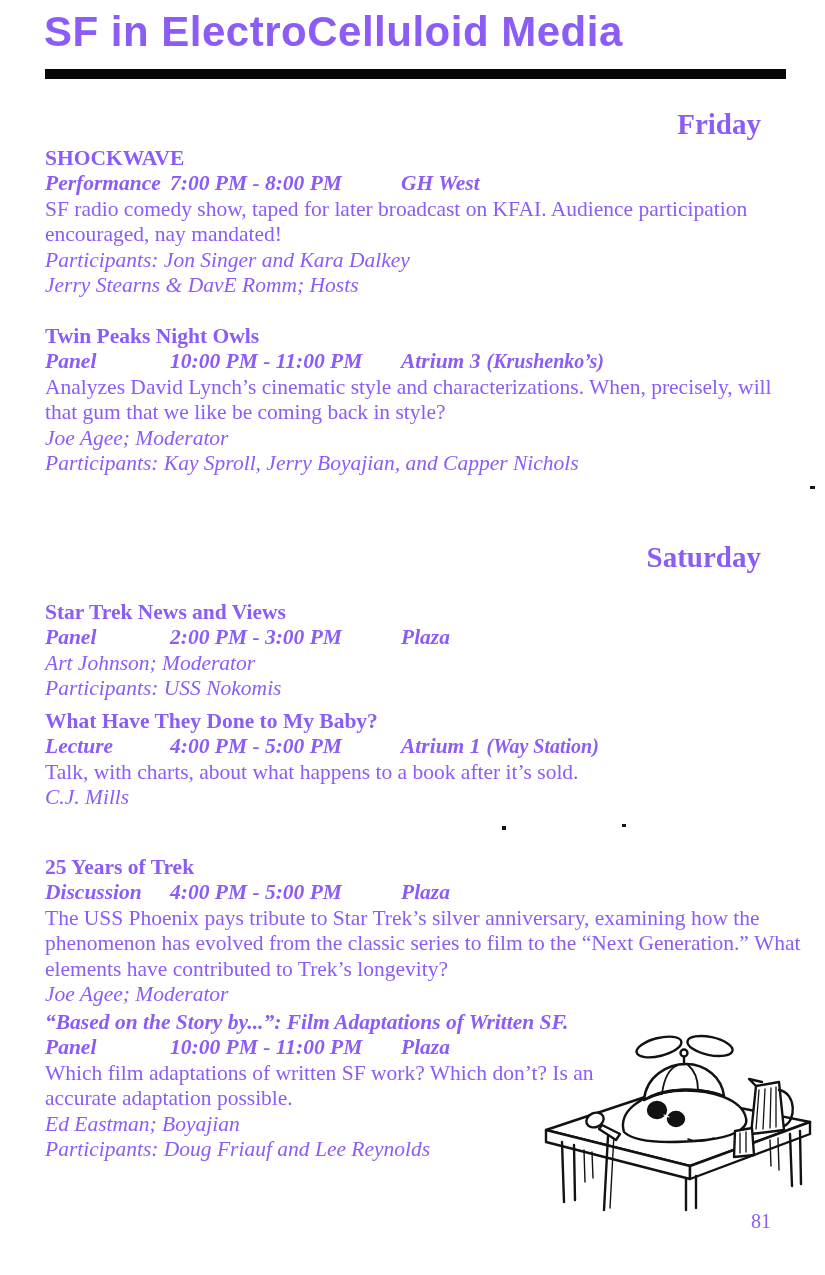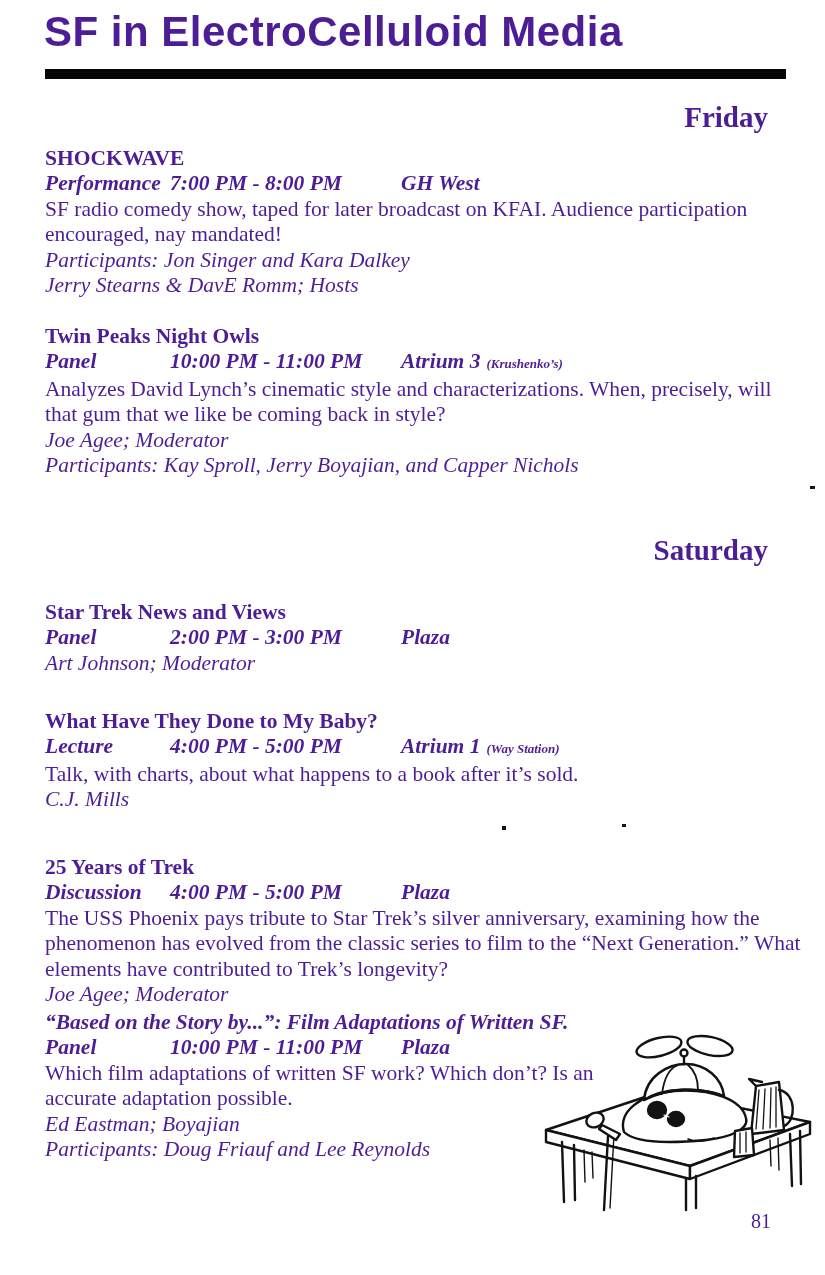--- a/index.html
+++ b/index.html
@@ -1,21 +1,21 @@
 <!DOCTYPE html>
 <html><head>
 <meta charset="utf-8">
 <style>
   html, body { margin: 0; padding: 0; background: #ffffff; }
   .page {
     position: relative;
     width: 825px;
     height: 1251px;
     background: #ffffff;
-    color: #4c1d95;
+    color: #8b5cf6;
     font-family: "Liberation Serif", serif;
     overflow: hidden;
   }
   .main-title {
     position: absolute;
     left: 44px;
     top: 8px;
     margin: 0;
     font-family: "Liberation Sans", sans-serif;
     font-weight: bold;
@@ -27,42 +27,42 @@
     position: absolute;
     left: 45px;
     top: 69px;
     width: 741px;
     height: 10px;
     background: #060606;
   }
   .day-header {
     position: absolute;
     right: 48px;
-    margin: 9px;
+    margin: 16px;
     font-weight: bold;
     font-size: 29px;
     line-height: 30px;
   }
   .day-friday   { top: 93px; }
   .day-saturday { top: 526px; }
 
   .event {
     position: absolute;
     left: 45px;
     width: 762px;
     font-size: 21.5px;
     line-height: 25.4px;
   }
   .ev-title { margin: 0; font-size: 21.5px; font-weight: bold; line-height: 25.4px; font-family: Liberation Serif, serif; }
   .ev-title.ital { font-style: italic; }
   .meta { display: flex; font-weight: bold; font-style: italic; }
   .mtype { width: 125px; flex: 0 0 auto; }
   .mtime { width: 231px; flex: 0 0 auto; }
   .mloc  { flex: 1; white-space: nowrap; }
-  .locnote { font-size: 13px; margin-left: 6px; margin-top: 22px; }
+  .locnote { font-size: 20px; margin-left: 6px; margin-top: 22px; }
   .desc { margin: 0; }
   .person { margin: 0; font-style: italic; }
   .mw745 { max-width: 745px; }
   .mw760 { max-width: 762px; }
   .mw560 { max-width: 560px; }
 
   .ev-shockwave { top: 146px; }
   .ev-twinpeaks { top: 324px; }
   .ev-startrek  { top: 600px; }
   .ev-baby      { top: 709px; }
@@ -125,20 +125,21 @@
 
   <section class="event ev-startrek">
     <h3 class="ev-title">Star Trek News and Views</h3>
     <div class="meta">
       <span class="mtype">Panel</span>
       <span class="mtime">2:00 PM - 3:00 PM</span>
       <span class="mloc"><span>Plaza</span></span>
     </div>
     <p class="desc"></p>
     <p class="person">Art Johnson; Moderator</p>
+    <p class="person">Participants: USS Nokomis</p>
   </section>
 
   <section class="event ev-baby">
     <h3 class="ev-title">What Have They Done to My Baby?</h3>
     <div class="meta">
       <span class="mtype">Lecture</span>
       <span class="mtime">4:00 PM - 5:00 PM</span>
       <span class="mloc"><span>Atrium 1</span><span class="locnote">(Way Station)</span></span>
     </div>
     <p class="desc mw760">Talk, with charts, about what happens to a book after it’s sold.</p>

